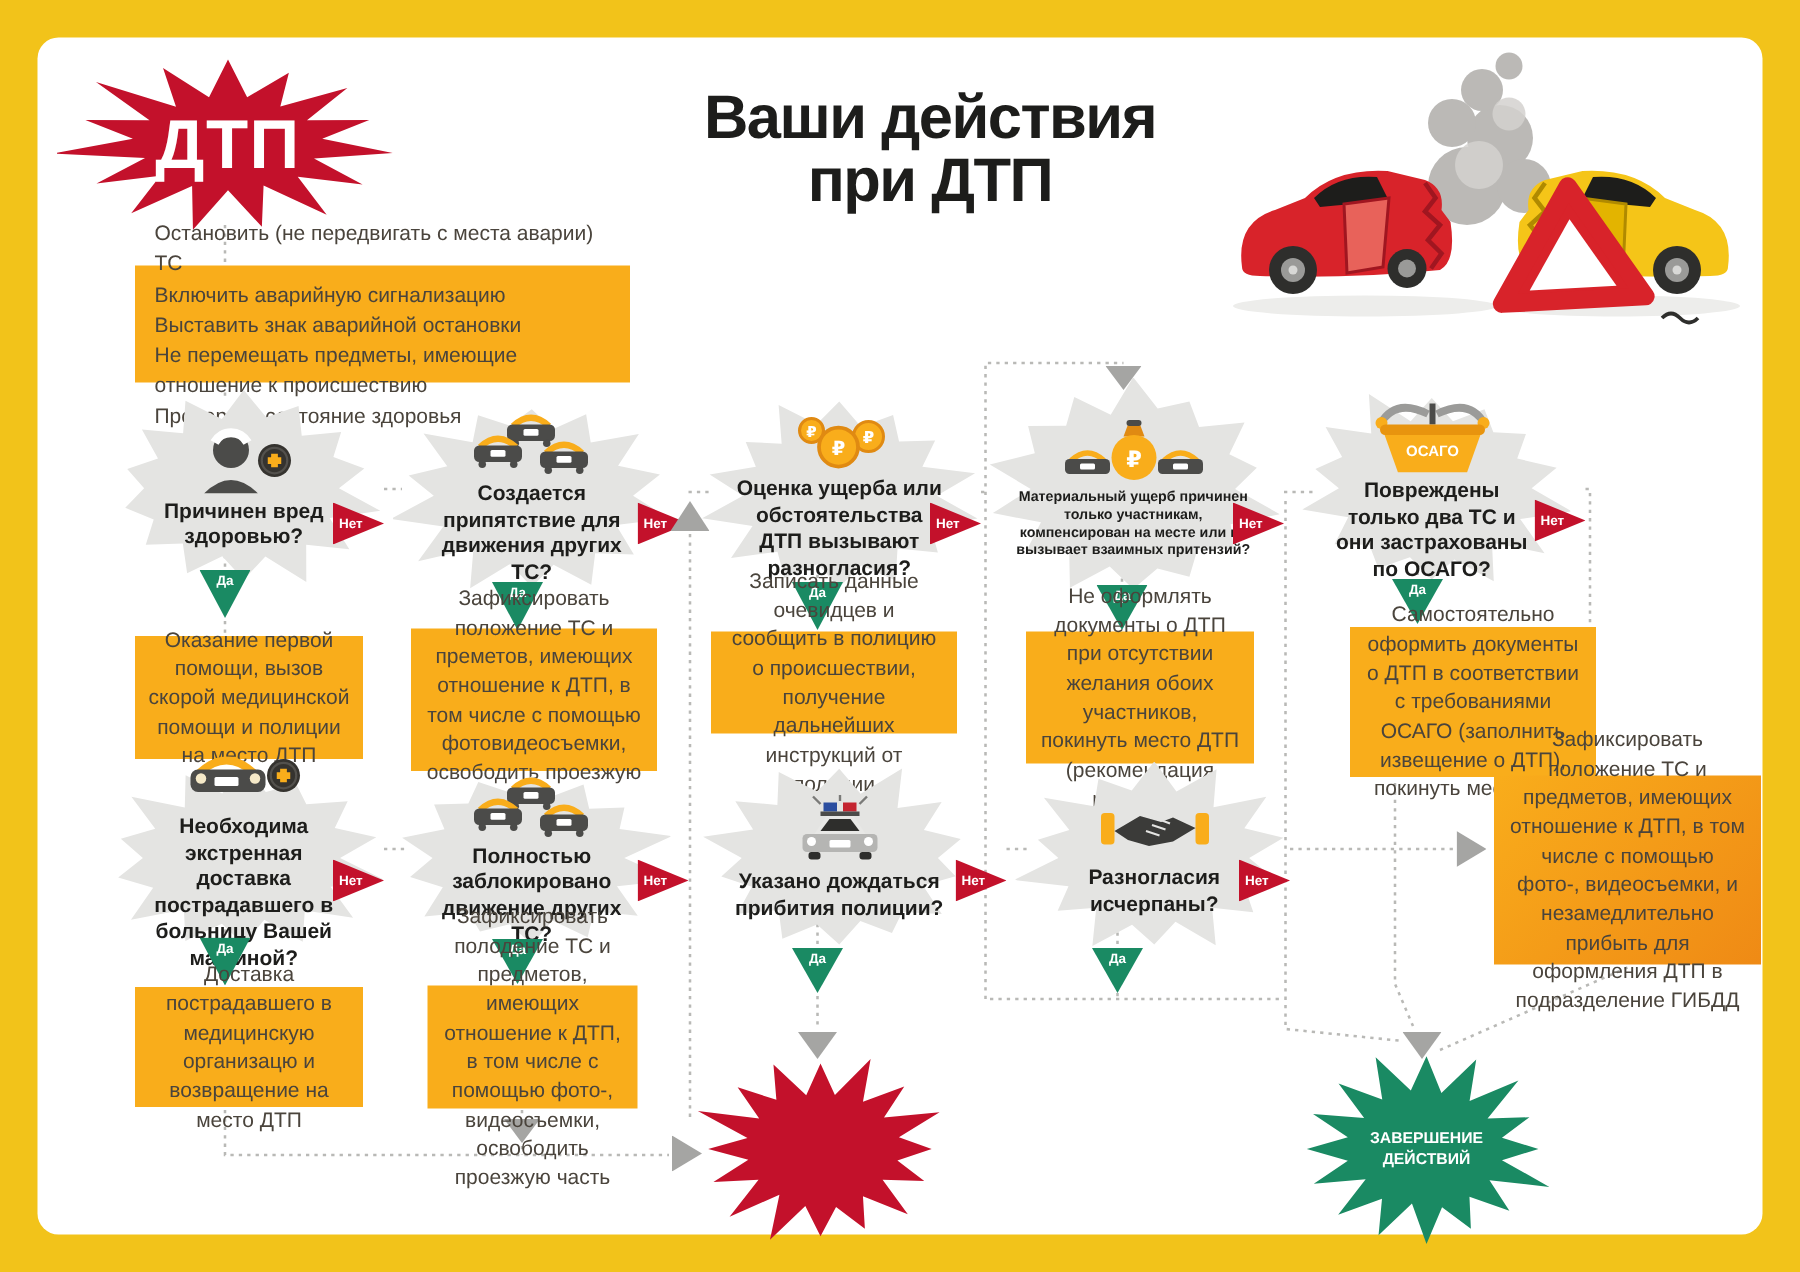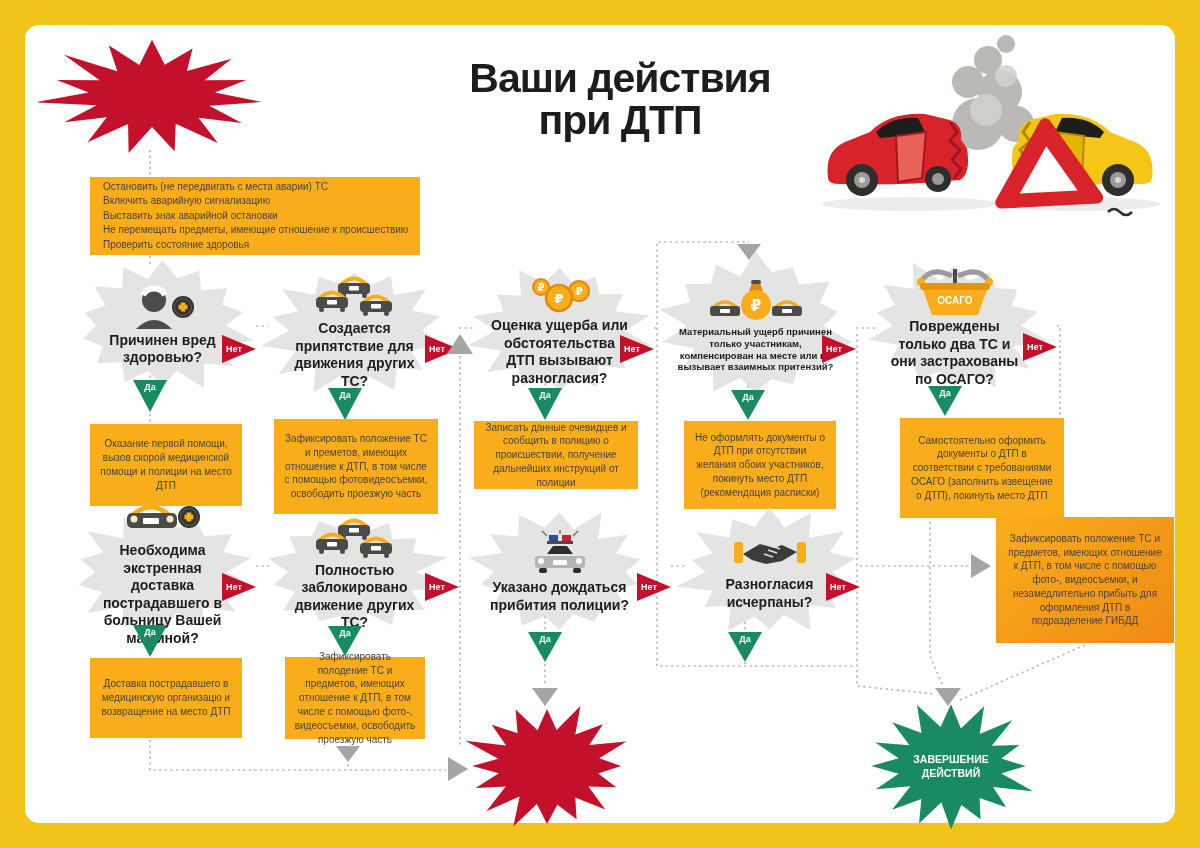--- a/index.html
+++ b/index.html
@@ -15,21 +15,21 @@
   .q{font-weight:bold;font-size:14px;line-height:1.25;text-align:center;width:76%;color:var(--text-dark,#1d1d1b);}
   .q.small{font-size:9.5px;width:82%;}
 
   .start-label{position:relative;color:#fff;font-weight:bold;font-size:46px;letter-spacing:1px;}
   .end-label{position:relative;color:#fff;font-weight:bold;font-size:10.5px;line-height:1.35;text-align:center;width:72%;}
 
   .title{position:absolute;left:430px;top:58px;width:380px;text-align:center;
          font-size:41px;line-height:1.02;font-weight:bold;color:var(--text-dark,#1d1d1b);letter-spacing:-1px;}
 
   .box{position:absolute;background:var(--orange,#F9AD1B);color:var(--box-text,#4a443c);
-       font-size:10px;line-height:1.38;display:flex;flex-direction:column;align-items:center;justify-content:center;
+       font-size:14px;line-height:1.38;display:flex;flex-direction:column;align-items:center;justify-content:center;
        text-align:center;padding:6px 9px;box-sizing:border-box;}
   .box.leftalign{text-align:left;align-items:flex-start;line-height:1.45;padding-left:13px;}
   .box.dark{background:linear-gradient(135deg,var(--orange,#F9AD1B),var(--orange-dark,#EF8A15));}
 
   .tri{position:absolute;display:flex;color:#fff;font-weight:bold;font-size:9px;box-sizing:border-box;}
   .tri-right{clip-path:polygon(0 0,100% 50%,0 100%);align-items:center;padding-left:4px;}
   .tri-down{clip-path:polygon(0 0,100% 0,50% 100%);justify-content:center;padding-top:2px;}
   .tri-up{clip-path:polygon(50% 0,100% 100%,0 100%);}
   .red-t{background:var(--red,#C3112B);margin-top:21px;}
   .green-t{background:var(--green,#1A8A63);}
@@ -60,20 +60,21 @@
              M930,522 V656 L942,684
              M1085,645 L960,700
              M150,740 V770 H446
              M348,740 V744 M348,764 V770"></path>
   </svg>
 
   <div class="burst-wrap" style="left:38px;top:36px;width:228px;height:120px">
     <svg class="burst" viewBox="0 0 200 150" preserveAspectRatio="none">
         <polygon points="100.0,4.6 111.2,36.0 135.6,15.6 130.6,43.8 169.8,28.3 146.2,55.2 182.6,55.1 155.1,70.7 196.3,82.5 150.3,87.1 178.7,108.7 140.8,102.2 157.7,133.9 120.8,109.6 119.8,144.0 100.0,113.6 79.5,146.4 79.0,109.9 43.4,132.8 60.4,101.5 23.1,107.9 51.5,86.7 -3.0,83.0 44.4,70.7 16.6,54.9 54.1,55.3 22.8,23.4 69.6,44.0 62.0,11.6 88.9,36.1" fill="var(--red)"></polygon>
       </svg>
+    <div class="start-label">ДТП</div>
   </div>
 
   <div class="title">
     <div>Ваши действия</div>
     <div>при ДТП</div>
   </div>
 
   <svg class="crash" viewBox="0 0 360 200">
     <ellipse cx="100" cy="176" rx="88" ry="7" fill="#ededeb"></ellipse>
     <ellipse cx="268" cy="176" rx="82" ry="7" fill="#ededeb"></ellipse>

